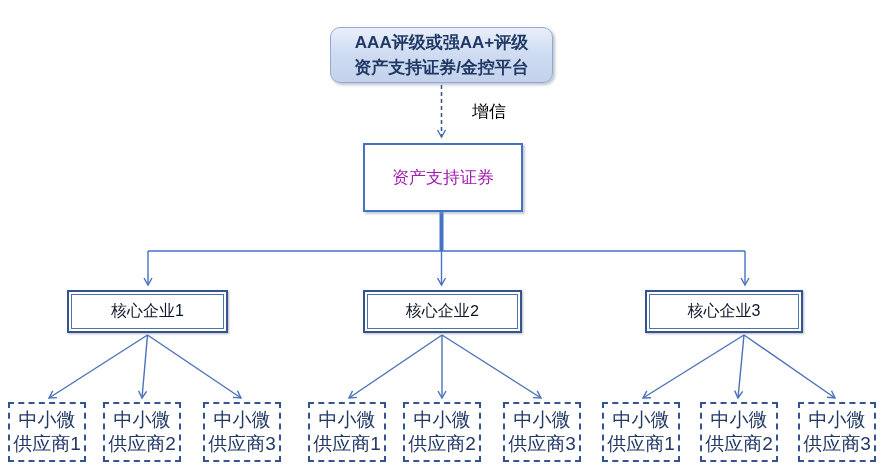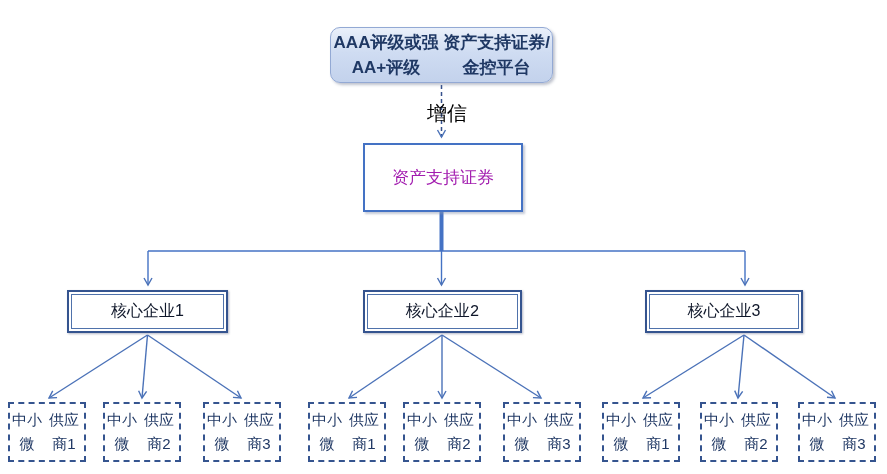--- a/index.html
+++ b/index.html
@@ -14,21 +14,21 @@
   }
   .connectors {
     position: absolute;
     left: 0; top: 0;
     width: 887px; height: 474px;
     pointer-events: none;
   }
   .box {
     position: absolute;
     display: flex;
-    flex-direction: row;
+    flex-direction: column;
     align-items: center;
     justify-content: center;
     text-align: center;
     background: #ffffff;
   }
   .guarantor-box {
     left: 330px; top: 27px; width: 223px; height: 56px;
     border: 1px solid #93a9d4;
     border-radius: 10px;
     background: linear-gradient(180deg, #eaf0fa 0%, #cfdcf2 45%, #c3d2ec 100%);
@@ -55,31 +55,31 @@
     color: #0f172a;
     font-size: 16px;
   }
   .core-1 { left: 67px;  width: 161px; }
   .core-2 { left: 363px; width: 159px; font-family: Liberation Mono, monospace; }
   .core-3 { left: 645px; width: 158px; }
   .supplier-box {
     top: 402px; width: 78px; height: 60px;
     border: 2px dashed #35548f;
     color: #203864;
-    font-size: 15px;
+    font-size: 19px;
     line-height: 24px;
   }
   .sup-1 { left: 8px;   } .sup-2 { left: 103px; } .sup-3 { left: 203px; }
   .sup-4 { left: 308px; } .sup-5 { left: 403px; } .sup-6 { left: 503px; }
   .sup-7 { left: 602px; } .sup-8 { left: 700px; } .sup-9 { left: 798px; }
   .credit-label {
     position: absolute;
-    left: 427px; top: 100px;
+    left: 472px; top: 100px;
     color: #000000;
-    font-size: 20px;
+    font-size: 17px;
   }
 </style>
 </head>
 <body>
 
 <div class="canvas">
 
   <svg class="connectors" viewBox="0 0 887 474" xmlns="http://www.w3.org/2000/svg">
     <defs>
       <marker id="vhead" markerUnits="userSpaceOnUse" markerWidth="16" markerHeight="16" refX="10" refY="7" orient="auto">

